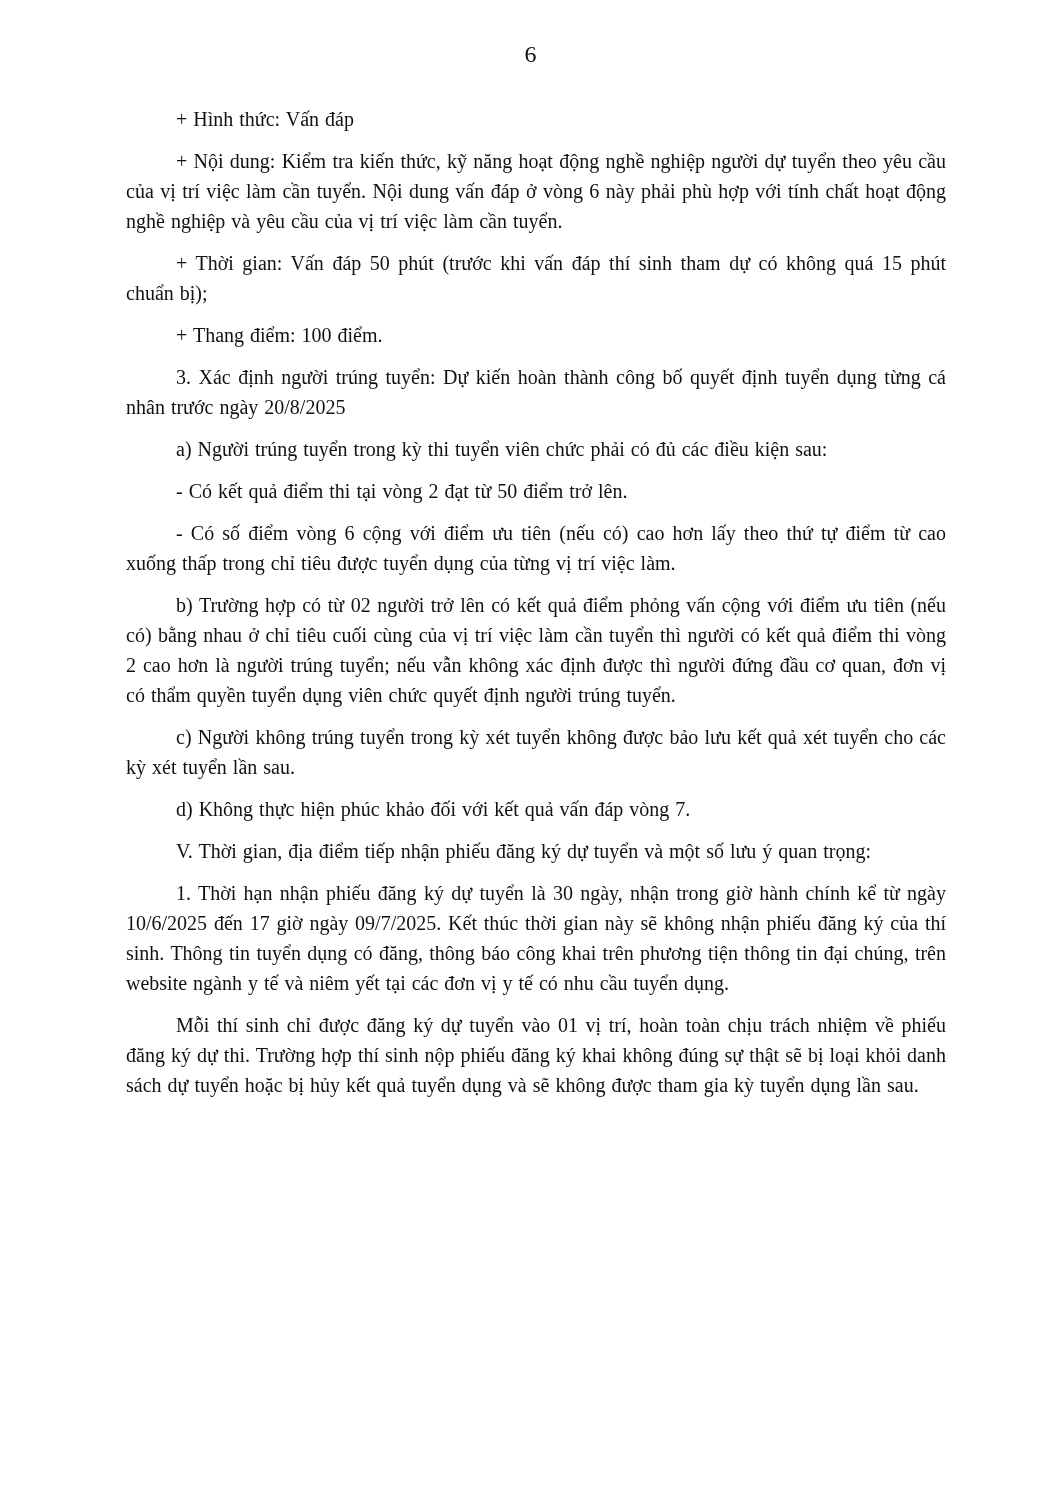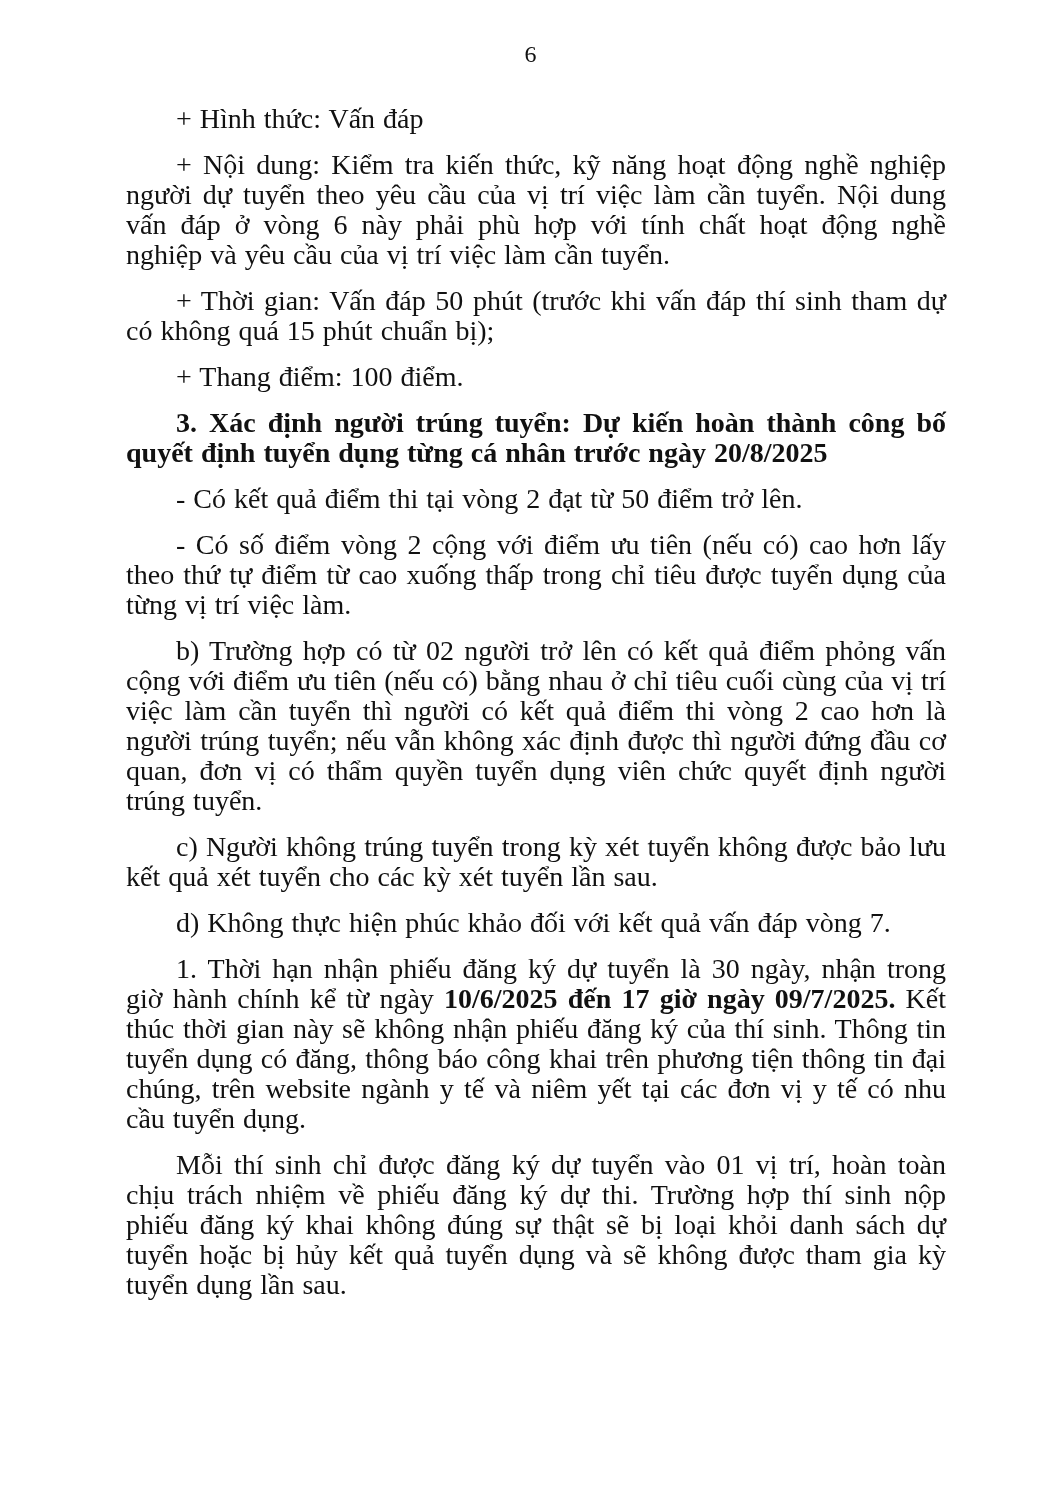--- a/index.html
+++ b/index.html
@@ -22,59 +22,61 @@
     text-align: center;
     font-size: 24px;
     line-height: 28px;
     margin: 0 0 36px 0;
   }
   .content {
     width: 820px;
     margin-left: 126px;
   }
   .para {
-    font-size: 28px;
+    font-size: 20px;
     line-height: 30px;
     text-align: justify;
     text-indent: 50px;
-    margin: 16px 0 12px 0;
+    margin: 8px 0 12px 0;
     word-spacing: 1px;
   }
   .bold {
-    font-weight: bold;
+    font-weight: normal;
   }
 </style>
 </head>
 <body>
 
 <div class="page">
   <div class="page-number">6</div>
 
   <div class="content">
     <p class="para">+ Hình thức: Vấn đáp</p>
 
     <p class="para">+ Nội dung: Kiểm tra kiến thức, kỹ năng hoạt động nghề nghiệp người dự tuyển theo yêu cầu của vị trí việc làm cần tuyển. Nội dung vấn đáp ở vòng 6 này phải phù hợp với tính chất hoạt động nghề nghiệp và yêu cầu của vị trí việc làm cần tuyển.</p>
 
     <p class="para">+ Thời gian: Vấn đáp 50 phút (trước khi vấn đáp thí sinh tham dự có không quá 15 phút chuẩn bị);</p>
 
     <p class="para">+ Thang điểm: 100 điểm.</p>
 
     <p class="para bold">3. Xác định người trúng tuyển: Dự kiến hoàn thành công bố quyết định tuyển dụng từng cá nhân trước ngày 20/8/2025</p>
 
+    <p class="para">a) Người trúng tuyển trong kỳ thi tuyển viên chức phải có đủ các điều kiện sau:</p>
 
     <p class="para">- Có kết quả điểm thi tại vòng 2 đạt từ 50 điểm trở lên.</p>
 
-    <p class="para">- Có số điểm vòng 2 cộng với điểm ưu tiên (nếu có) cao hơn lấy theo thứ tự điểm từ cao xuống thấp trong chỉ tiêu được tuyển dụng của từng vị trí việc làm.</p>
+    <p class="para">- Có số điểm vòng 6 cộng với điểm ưu tiên (nếu có) cao hơn lấy theo thứ tự điểm từ cao xuống thấp trong chỉ tiêu được tuyển dụng của từng vị trí việc làm.</p>
 
     <p class="para">b) Trường hợp có từ 02 người trở lên có kết quả điểm phỏng vấn cộng với điểm ưu tiên (nếu có) bằng nhau ở chỉ tiêu cuối cùng của vị trí việc làm cần tuyển thì người có kết quả điểm thi vòng 2 cao hơn là người trúng tuyển; nếu vẫn không xác định được thì người đứng đầu cơ quan, đơn vị có thẩm quyền tuyển dụng viên chức quyết định người trúng tuyển.</p>
 
     <p class="para">c) Người không trúng tuyển trong kỳ xét tuyển không được bảo lưu kết quả xét tuyển cho các kỳ xét tuyển lần sau.</p>
 
     <p class="para">d) Không thực hiện phúc khảo đối với kết quả vấn đáp vòng 7.</p>
 
+    <p class="para bold">V. Thời gian, địa điểm tiếp nhận phiếu đăng ký dự tuyển và một số lưu ý quan trọng:</p>
 
     <p class="para"><span>1. Thời hạn nhận phiếu đăng ký dự tuyển là 30 ngày, nhận trong giờ hành chính kể từ ngày </span><span class="bold">10/6/2025 đến 17 giờ ngày 09/7/2025.</span><span> Kết thúc thời gian này sẽ không nhận phiếu đăng ký của thí sinh. Thông tin tuyển dụng có đăng, thông báo công khai trên phương tiện thông tin đại chúng, trên website ngành y tế và niêm yết tại các đơn vị y tế có nhu cầu tuyển dụng.</span></p>
 
 
 
     <p class="para">Mỗi thí sinh chỉ được đăng ký dự tuyển vào 01 vị trí, hoàn toàn chịu trách nhiệm về phiếu đăng ký dự thi. Trường hợp thí sinh nộp phiếu đăng ký khai không đúng sự thật sẽ bị loại khỏi danh sách dự tuyển hoặc bị hủy kết quả tuyển dụng và sẽ không được tham gia kỳ tuyển dụng lần sau.</p>
   </div>
 </div>
 
 </body></html>

